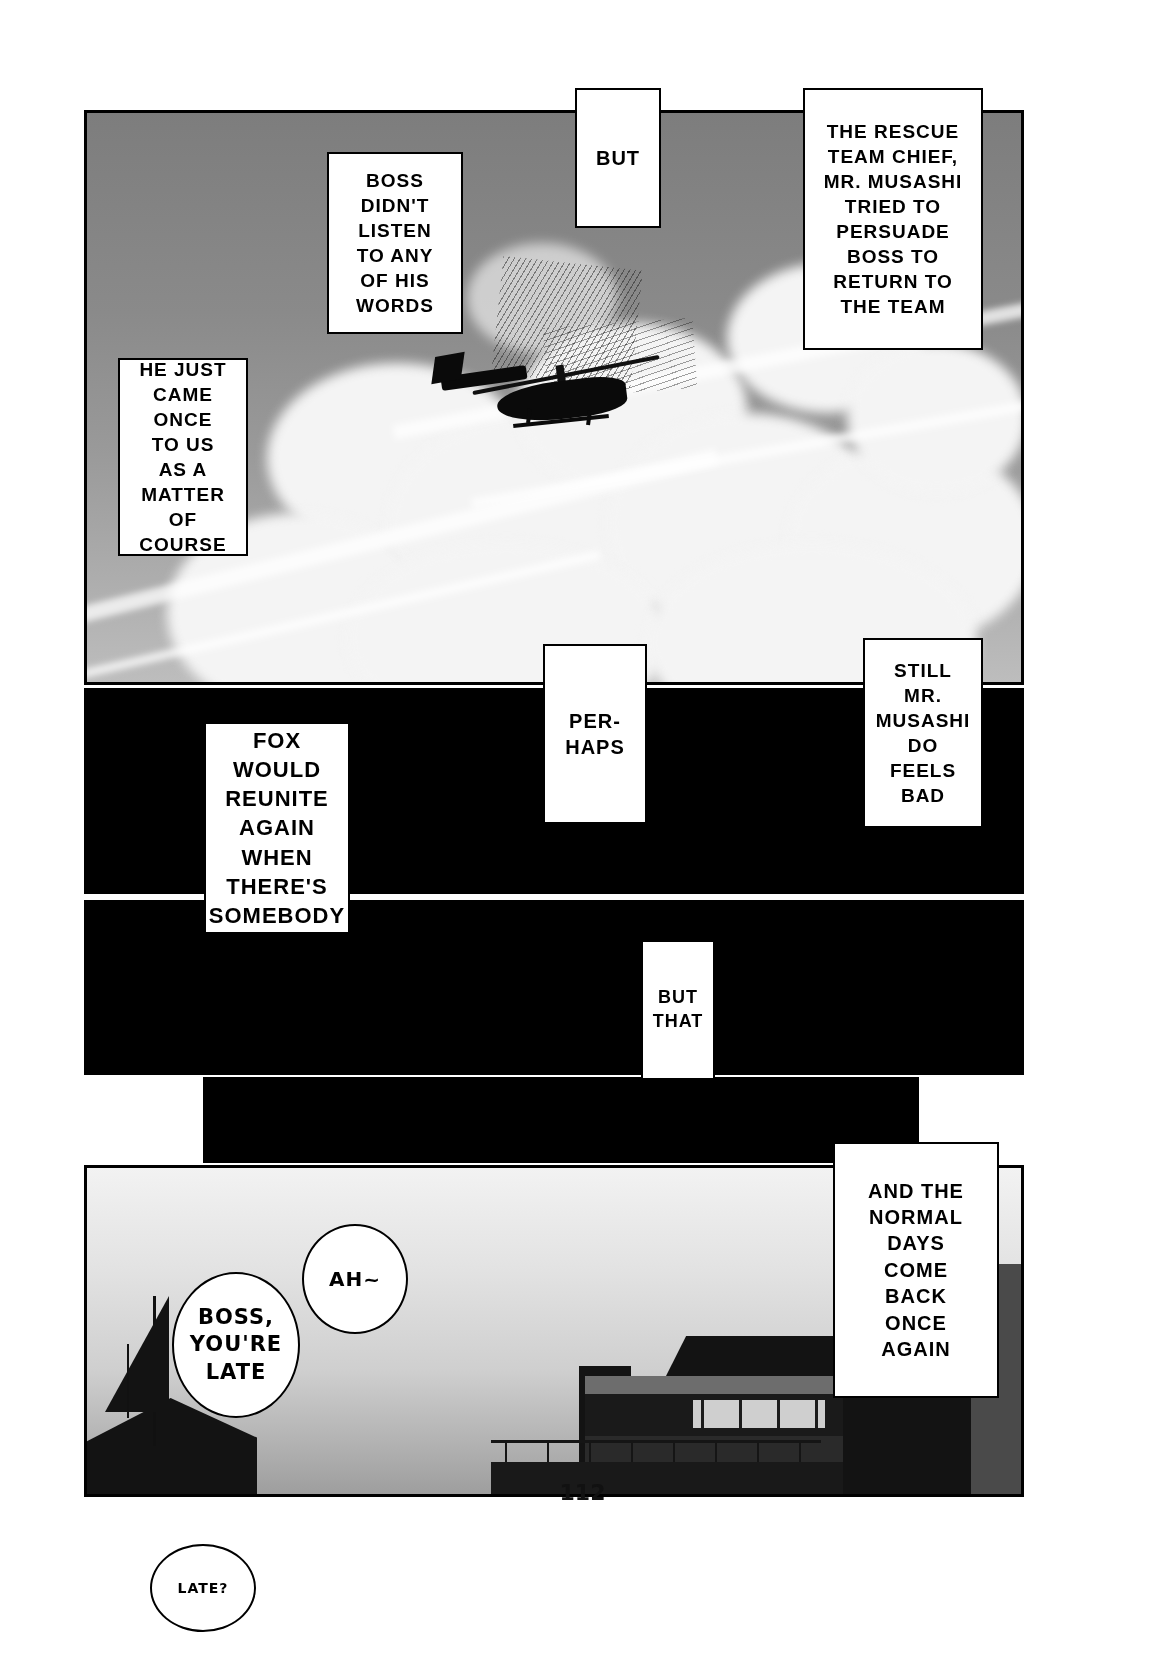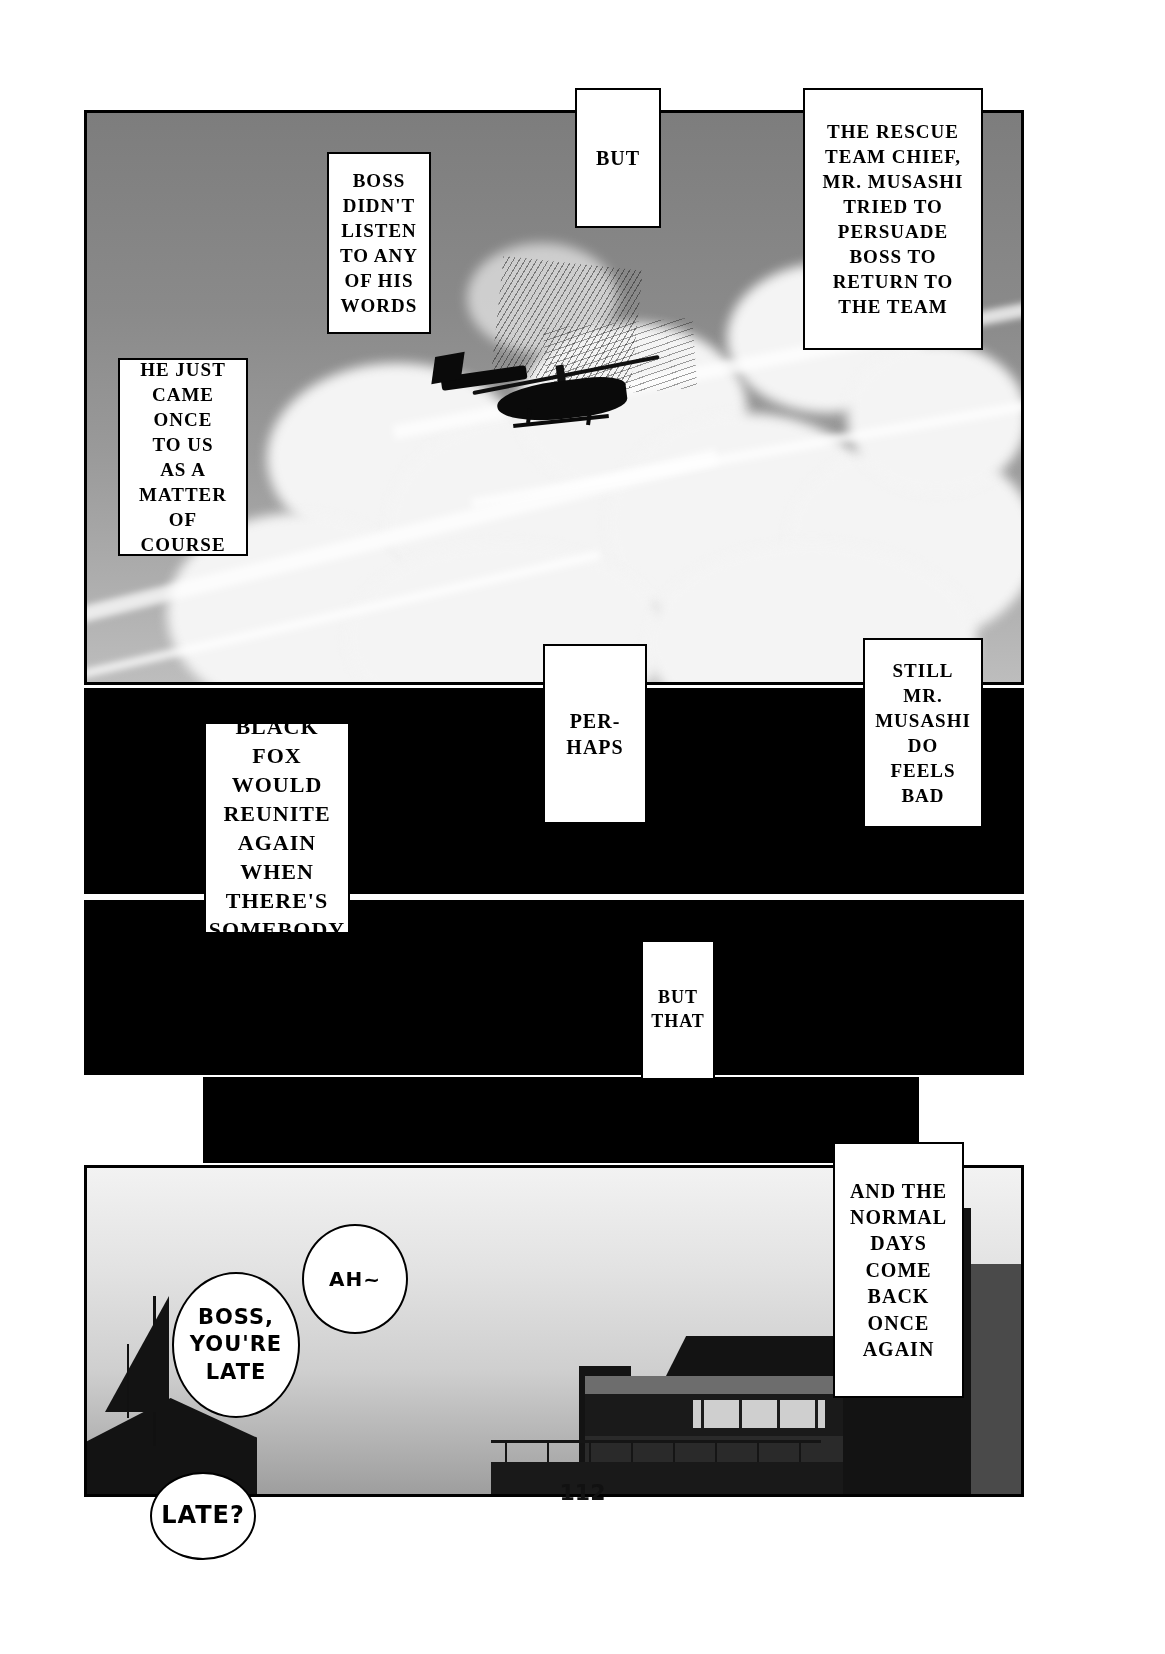--- a/index.html
+++ b/index.html
@@ -170,21 +170,21 @@
   .cap {
     position: absolute;
     box-sizing: border-box;
     background: #ffffff;
     border: 2px solid #000;
     color: #000;
     display: flex;
     align-items: center;
     justify-content: center;
     text-align: center;
-    font-family: Liberation Serif, serif;
+    font-family: Liberation Sans, sans-serif;
     font-weight: 700;
     letter-spacing: 1px;
     line-height: 1.32;
     white-space: pre-line;
     padding: 6px 4px;
   }
 
   
   .balloon {
     position: absolute;
@@ -295,21 +295,21 @@
 
   <div class="cap" id="cap-rescue" style="left:803px; top:88px; width:180px; height:262px; font-size:19px;">THE RESCUE
 TEAM CHIEF,
 MR. MUSASHI
 TRIED TO
 PERSUADE
 BOSS TO
 RETURN TO
 THE TEAM</div>
 
-  <div class="cap" id="cap-didnt-listen" style="left:327px; top:152px; width:104px; height:182px; font-size:19px;">BOSS
+  <div class="cap" id="cap-didnt-listen" style="left:327px; top:152px; width:136px; height:182px; font-size:19px;">BOSS
 DIDN'T
 LISTEN
 TO ANY
 OF HIS
 WORDS</div>
 
   <div class="cap" id="cap-came-back" style="left:118px; top:358px; width:130px; height:198px; font-size:19px;">HE JUST
 CAME
 ONCE
 TO US
@@ -332,31 +332,31 @@
 REUNITE
 AGAIN WHEN
 THERE'S
 SOMEBODY
 IN NEED</div>
 
   <div class="cap" id="cap-but-that" style="left:641px; top:940px; width:74px; height:140px; font-size:18px;">BUT
 THAT</div>
 
 
-  <div class="cap" id="cap-normal-days" style="left:833px; top:1142px; width:131px; height:256px; font-size:20px;">AND THE
+  <div class="cap" id="cap-normal-days" style="left:833px; top:1142px; width:166px; height:256px; font-size:20px;">AND THE
 NORMAL
 DAYS
 COME
 BACK
 ONCE
 AGAIN</div>
 
   <div class="balloon" id="balloon-ah" style="left:302px; top:1224px; width:106px; height:110px; font-size:20px;">AH~</div>
 
   <div class="balloon" id="balloon-boss-late" style="left:172px; top:1272px; width:128px; height:146px; font-size:21px;">BOSS,
 YOU'RE
 LATE</div>
 
-  <div class="balloon" id="balloon-late-q" style="left:150px; top:1472px; width:106px; height:88px; font-size:24px;">LATE?</div>
+  <div class="balloon" id="balloon-late-q" style="left:150px; top:1544px; width:106px; height:88px; font-size:14px;">LATE?</div>
 
   <div id="page-number">112</div>
 
 </div>
 
 </body></html>

